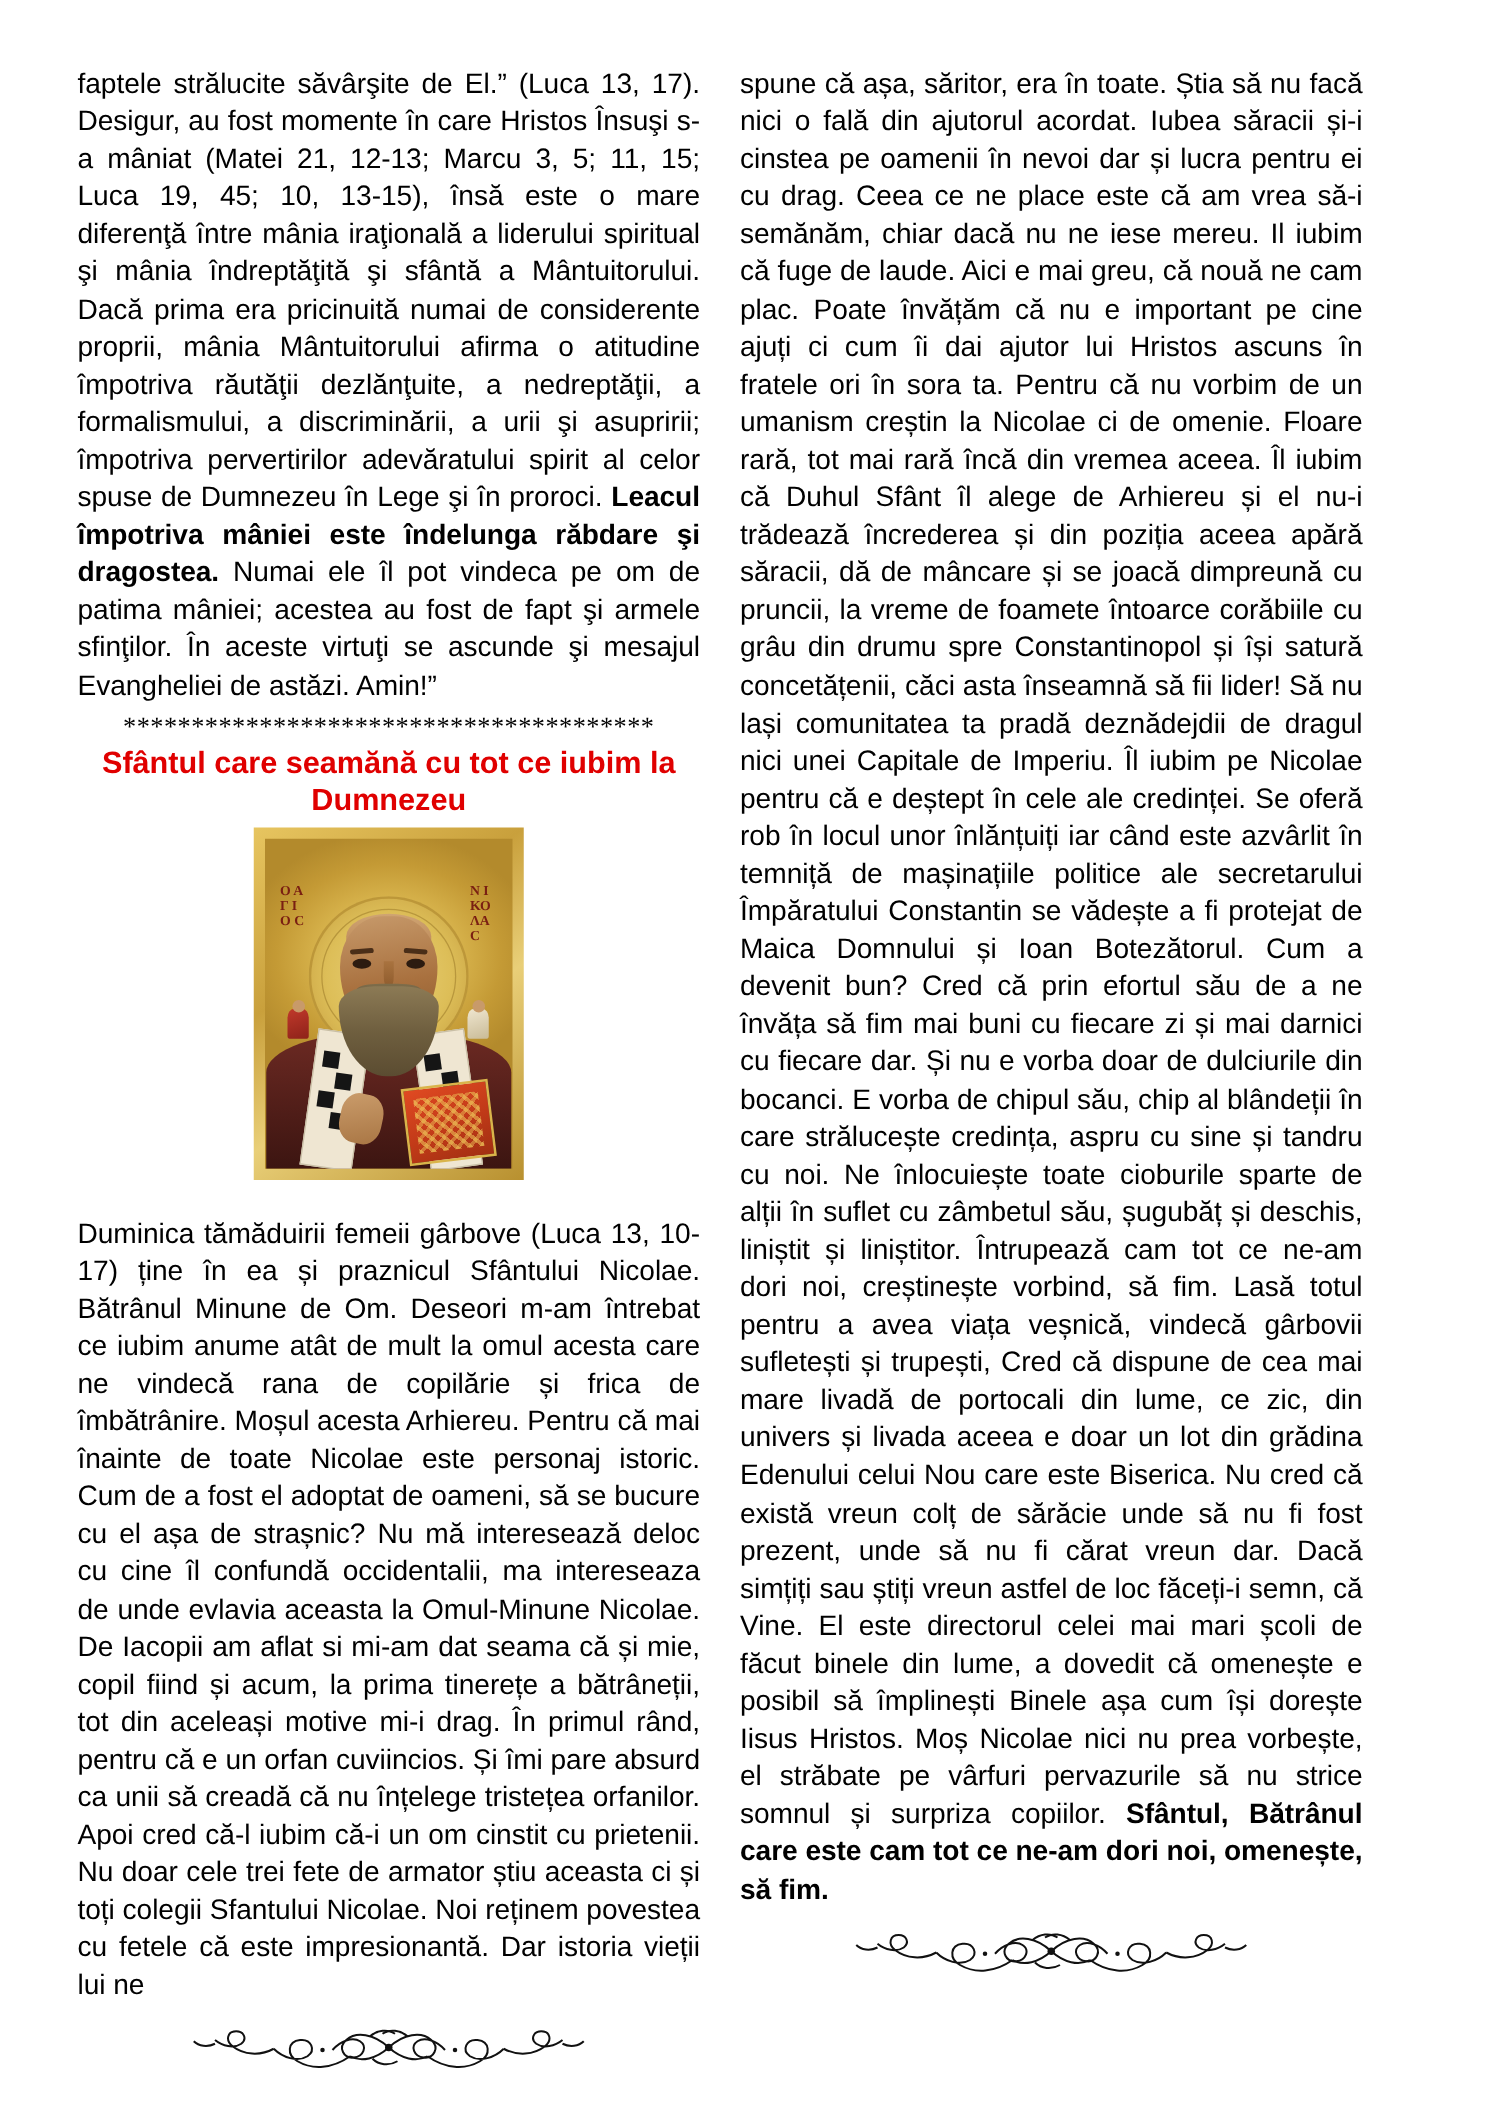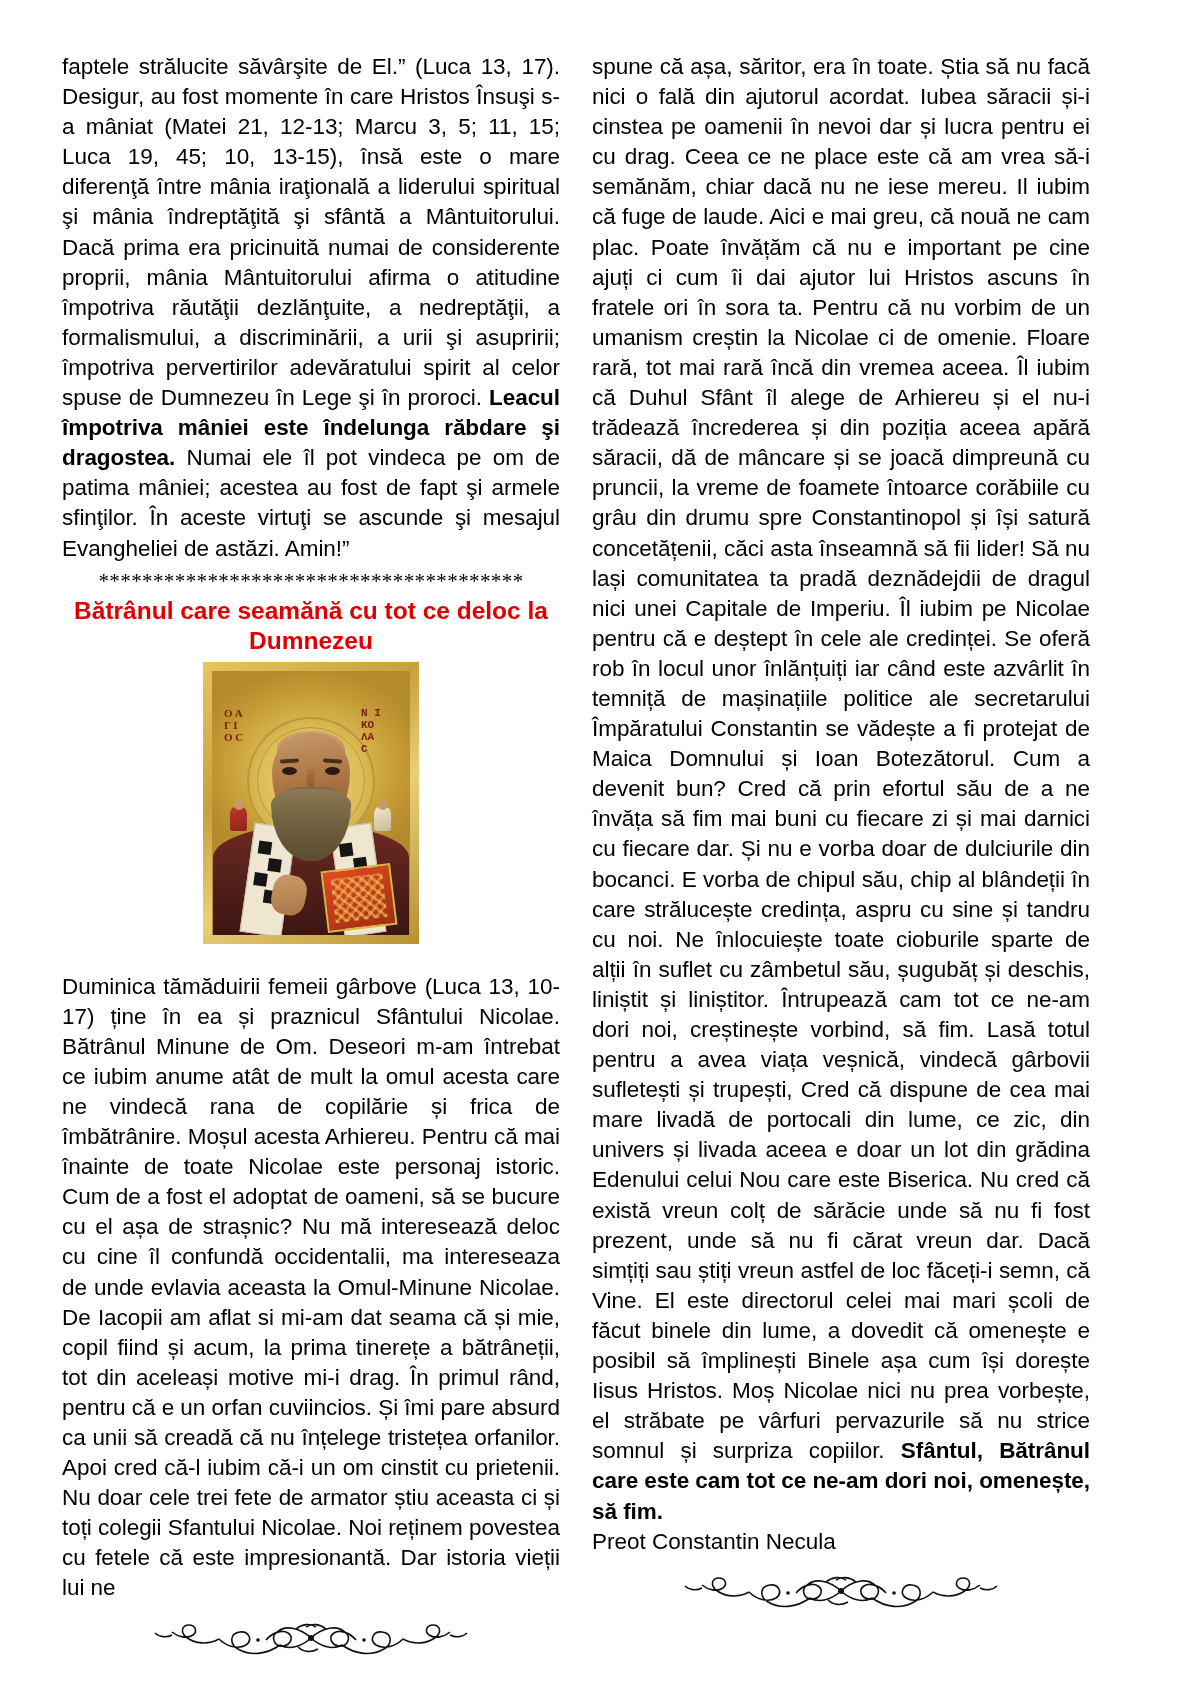--- a/index.html
+++ b/index.html
@@ -218,21 +218,21 @@
     width: 22px;
     font-family: "Liberation Serif", serif;
     font-size: 11px;
     line-height: 12px;
     color: #7a1f12;
     text-align: left;
     font-weight: bold;
     letter-spacing: 0;
   }
   .icon-greek.left  { left: 12px; }
-  .icon-greek.right { right: 27px; font-family: Liberation Mono, monospace; }
+  .icon-greek.right { right: 12px; }
   .mini-figure {
     position: absolute;
     width: 26px; height: 34px;
   }
   .mini-figure.left { left: 14px; top: 128px; }
   .mini-figure.right{ right: 14px; top: 128px; }
   .mini-figure .mf-body {
     position:absolute; left:4px; top:8px; width:17px; height:24px;
     background: linear-gradient(160deg,#c0392b,#8e2219);
     border-radius: 30% 30% 10% 10%;
@@ -266,21 +266,21 @@
 <div class="page">
   <div class="columns">
 
     <div class="col">
 
       <p class="body"><span>faptele strălucite săvârşite de El.” (Luca 13, 17). Desigur, au fost momente în care Hristos Însuşi s-a mâniat (Matei 21, 12-13; Marcu 3, 5; 11, 15; Luca 19, 45; 10, 13-15), însă este o mare diferenţă între mânia iraţională a liderului spiritual şi mânia îndreptăţită şi sfântă a Mântuitorului. Dacă prima era pricinuită numai de considerente proprii, mânia Mântuitorului afirma o atitudine împotriva răutăţii dezlănţuite, a nedreptăţii, a formalismului, a discriminării, a urii şi asupririi; împotriva pervertirilor adevăratului spirit al celor spuse de Dumnezeu în Lege şi în proroci. </span><span class="b">Leacul împotriva mâniei este îndelunga răbdare şi dragostea.</span><span> Numai ele îl pot vindeca pe om de patima mâniei; acestea au fost de fapt şi armele sfinţilor. În aceste virtuţi se ascunde şi mesajul Evangheliei de astăzi. Amin!”</span></p>
 
 
       <div class="stars">***************************************</div>
 
-      <h2 class="red-title">Bătrânul care seamănă cu tot ce deloc la Dumnezeu</h2>
+      <h2 class="red-title">Sfântul care seamănă cu tot ce iubim la Dumnezeu</h2>
 
       <div class="icon-wrap">
         <div class="icon-frame">
           <div class="icon-inner">
             <div class="icon-halo"></div>
 
             <div class="icon-greek left">Ο Α Γ Ι Ο C</div>
             <div class="icon-greek right">Ν Ι ΚΟ ΛΑ C</div>
 
             <div class="mini-figure left">
@@ -343,21 +343,20 @@
           </g>
         </svg>
       </div>
 
     </div>
 
     <div class="col">
 
       <p class="body"><span>spune că așa, săritor, era în toate. Știa să nu facă nici o fală din ajutorul acordat. Iubea săracii și-i cinstea pe oamenii în nevoi dar și lucra pentru ei cu drag. Ceea ce ne place este că am vrea să-i semănăm, chiar dacă nu ne iese mereu. Il iubim că fuge de laude. Aici e mai greu, că nouă ne cam plac. Poate învățăm că nu e important pe cine ajuți ci cum îi dai ajutor lui Hristos ascuns în fratele ori în sora ta. Pentru că nu vorbim de un umanism creștin la Nicolae ci de omenie. Floare rară, tot mai rară încă din vremea aceea. Îl iubim că Duhul Sfânt îl alege de Arhiereu și el nu-i trădează încrederea și din poziția aceea apără săracii, dă de mâncare și se joacă dimpreună cu pruncii, la vreme de foamete întoarce corăbiile cu grâu din drumu spre Constantinopol și își satură concetățenii, căci asta înseamnă să fii lider! Să nu lași comunitatea ta pradă deznădejdii de dragul nici unei Capitale de Imperiu. Îl iubim pe Nicolae pentru că e deștept în cele ale credinței. Se oferă rob în locul unor înlănțuiți iar când este azvârlit în temniță de mașinațiile politice ale secretarului Împăratului Constantin se vădește a fi protejat de Maica Domnului și Ioan Botezătorul.  Cum a devenit bun? Cred că prin efortul său de a ne învăța să fim mai buni cu fiecare zi și mai darnici cu fiecare dar. Și nu e vorba doar de  dulciurile din bocanci. E vorba de chipul său, chip al blândeții în care strălucește credința, aspru cu sine și tandru cu noi. Ne înlocuiește toate cioburile sparte de alții în suflet cu zâmbetul său, șugubăț și deschis, liniștit și liniștitor. Întrupează cam tot ce ne-am dori noi, creștinește vorbind, să fim. Lasă totul pentru a avea viața veșnică, vindecă gârbovii sufletești și trupești, Cred că dispune de cea mai mare livadă de portocali din lume, ce zic, din univers și livada aceea e doar un lot din grădina Edenului celui Nou care este Biserica. Nu cred că există vreun colț de sărăcie unde să nu fi fost prezent, unde să nu  fi cărat vreun dar. Dacă simțiți sau știți vreun astfel de loc făceți-i semn, că Vine. El este directorul celei mai mari școli de făcut binele din lume, a dovedit că omenește e posibil să împlinești Binele așa cum își dorește Iisus Hristos. Moș Nicolae nici nu prea vorbește, el străbate pe vârfuri pervazurile să nu strice somnul și surpriza copiilor. </span><span class="b">Sfântul, Bătrânul care este cam tot ce ne-am dori noi, omenește, să fim.</span></p>
 
-      <p class="author">Preot Constantin Necula</p>
 
       <div class="flourish">
         <svg width="330" height="44" viewBox="0 0 330 44">
           <g fill="none" stroke="#111111" stroke-width="1.6">
             <path d="M165 22 c-12 -11 -26 -13 -34 -6 c-7 6 -2 15 6 14 c8 -1 11 -9 5 -13 c-6 -4 -16 0 -22 7"></path>
             <path d="M165 22 c12 -11 26 -13 34 -6 c7 6 2 15 -6 14 c-8 -1 -11 -9 -5 -13 c6 -4 16 0 22 7"></path>
             <path d="M165 22 c-10 9 -22 12 -31 7"></path>
             <path d="M165 22 c10 9 22 12 31 7"></path>
             <path d="M134 29 c-14 10 -30 11 -42 4 c-9 -5 -8 -16 2 -17 c9 -1 13 8 6 13 c-8 5 -20 1 -27 -6"></path>
             <path d="M196 29 c14 10 30 11 42 4 c9 -5 8 -16 -2 -17 c-9 -1 -13 8 -6 13 c8 5 20 1 27 -6"></path>

